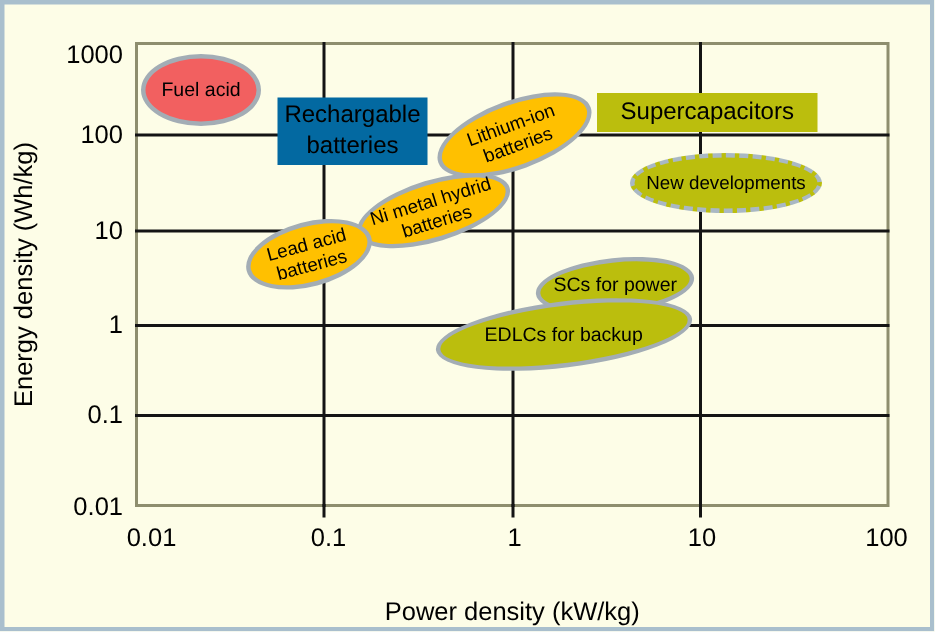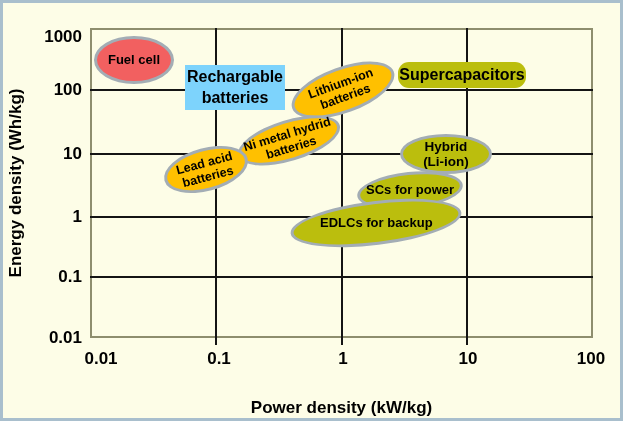--- a/index.html
+++ b/index.html
@@ -1,18 +1,18 @@
 <!DOCTYPE html>
 <html><head>
 <meta charset="utf-8">
 <style>
   html,body{margin:0;padding:0;background:#fff;}
   .stage{
     position:relative;width:623px;height:421px;background:#FDFDE7;
-    font-family:"Liberation Sans",sans-serif;font-weight:bold;color:#000;
+    font-family:"Liberation Sans",sans-serif;font-weight:normal;color:#000;
     overflow:hidden;
   }
   .frame{position:absolute;inset:0;border:3px solid #A9BFCD;pointer-events:none;z-index:40;}
   .plot{position:absolute;left:90px;top:28px;width:503px;height:310px;
     border:2px solid #8E8E6E;box-sizing:border-box;z-index:1;}
   .hgrid{position:absolute;left:90px;width:503px;height:2px;background:#141414;z-index:2;}
   .vgrid{position:absolute;top:28px;width:2px;height:310px;background:#141414;z-index:2;}
   .xtickmark{position:absolute;top:336px;width:2px;height:9px;background:#141414;z-index:2;}
   .ytick{position:absolute;left:2px;width:80px;text-align:right;font-size:17px;
     transform:translateY(-50%);z-index:3;}
@@ -37,22 +37,22 @@
     border-style:dashed;border-color:#A9B8C4;font-size:12.5px;}
   #hybrid{left:400px;top:134px;width:92px;height:40px;background:#BBBE0D;font-size:13.5px;}
   #scs{left:357px;top:172px;width:106px;height:37px;background:#BBBE0D;
     transform:rotate(-6deg);font-size:13px;}
   #scs .unrot{transform:rotate(6deg);}
   #edlc{left:290px;top:201px;width:172px;height:44px;background:#BBBE0D;
     transform:rotate(-7deg);font-size:13px;}
   #edlc .unrot{transform:rotate(7deg);}
   #electro{left:465px;top:271px;width:148px;height:52px;background:#C9E6F8;
     border-color:#8FB9D4;font-size:13px;}
-  #rechg{left:185px;top:65px;width:100px;height:45px;background:#7dd3fc;}
-  #scaps{left:398px;top:62px;width:128px;height:26px;background:#BBBE0D;border-radius:11px;}
+  #rechg{left:185px;top:65px;width:100px;height:45px;background:#0369a1;}
+  #scaps{left:398px;top:62px;width:147px;height:26px;background:#BBBE0D;}
 </style>
 </head>
 <body>
 
 <div class="stage">
 
   <div class="plot"></div>
   <div class="hgrid" style="top:89px"></div>
   <div class="hgrid" style="top:153px"></div>
   <div class="hgrid" style="top:216px"></div>
@@ -73,29 +73,28 @@
 
   <div class="xtick" style="left:101px">0.01</div>
   <div class="xtick" style="left:219px">0.1</div>
   <div class="xtick" style="left:343px">1</div>
   <div class="xtick" style="left:468px">10</div>
   <div class="xtick" style="left:591px">100</div>
 
   <div class="axis-title xlabel">Power density (kW/kg)</div>
   <div class="axis-title ylabel">Energy density (Wh/kg)</div>
 
-  <div class="ell" id="fuel">Fuel cell</div>
+  <div class="ell" id="fuel">Fuel acid</div>
   <div class="ell" id="li">Lithium-ion
 batteries</div>
   <div class="box" id="rechg">Rechargable
 batteries</div>
   <div class="ell" id="ni">Ni metal hydrid
 batteries</div>
   <div class="ell" id="lead">Lead acid
 batteries</div>
   <div class="box" id="scaps">Supercapacitors</div>
-  <div class="ell" id="hybrid">Hybrid
-(Li-ion)</div>
+  <div class="ell" id="newdev">New developments</div>
   <div class="ell" id="scs"><span class="unrot">SCs for power</span></div>
   <div class="ell" id="edlc"><span class="unrot">EDLCs for backup</span></div>
 
   <div class="frame"></div>
 </div>
 
 </body></html>

